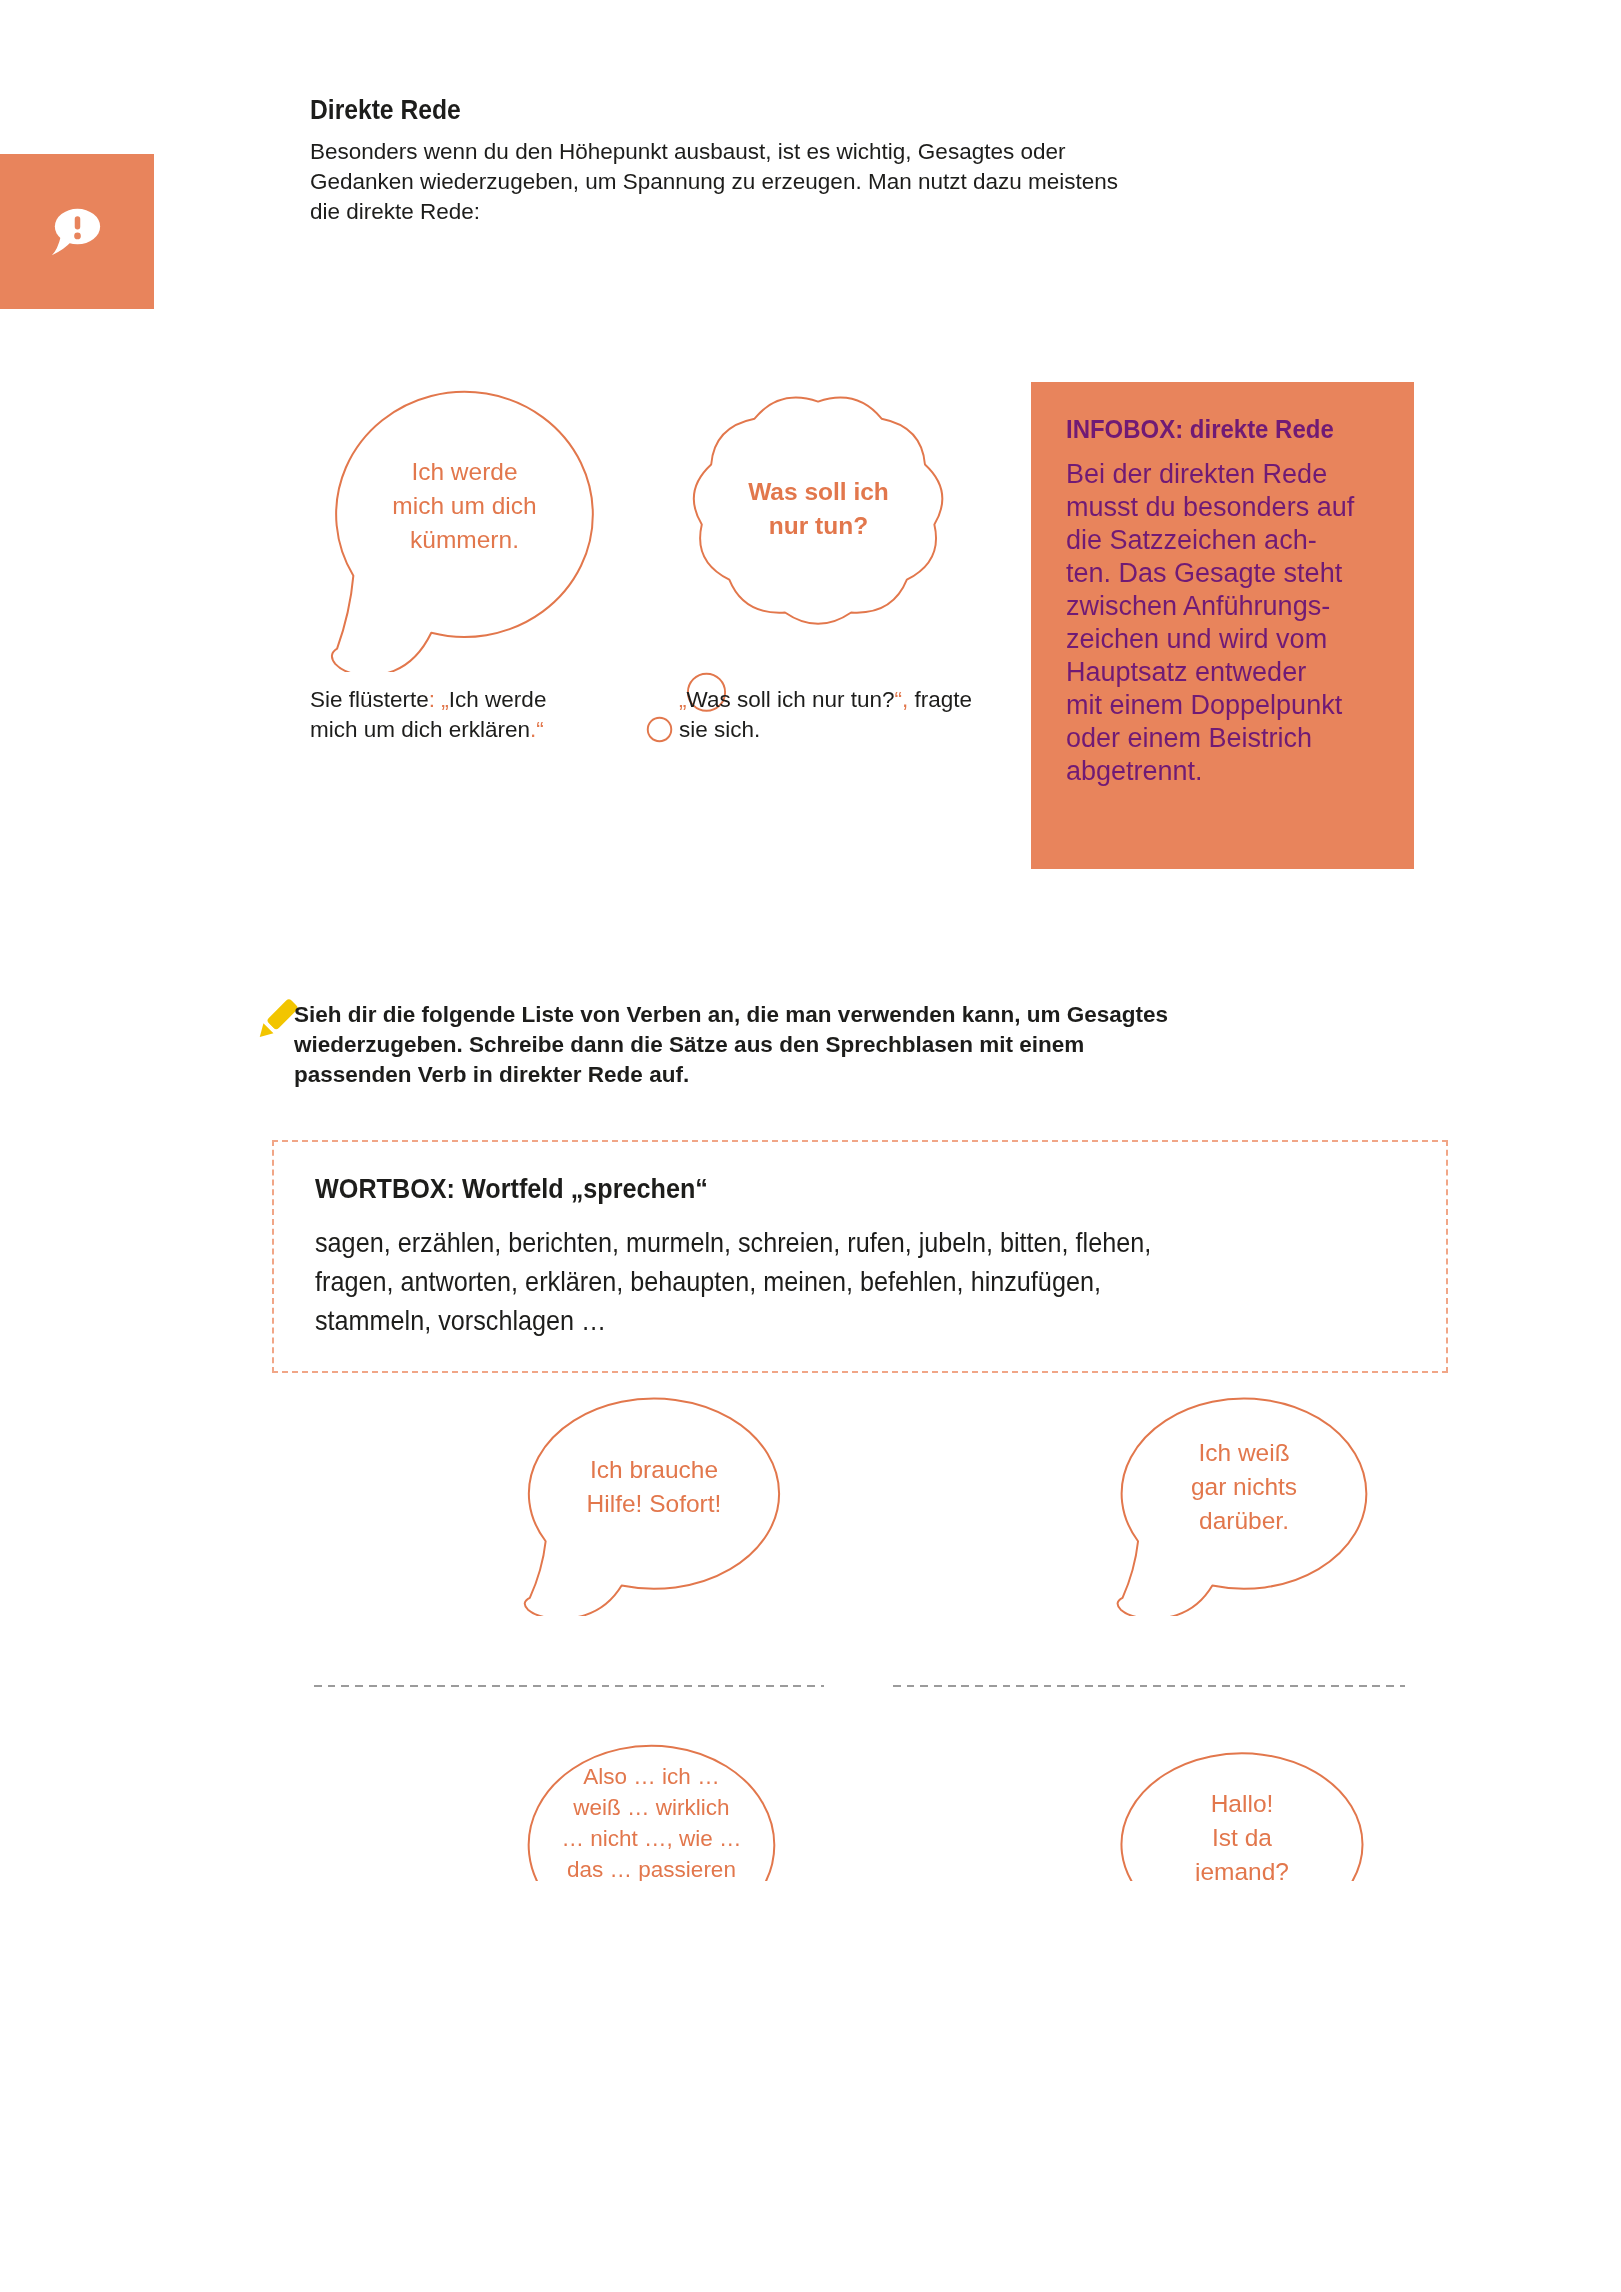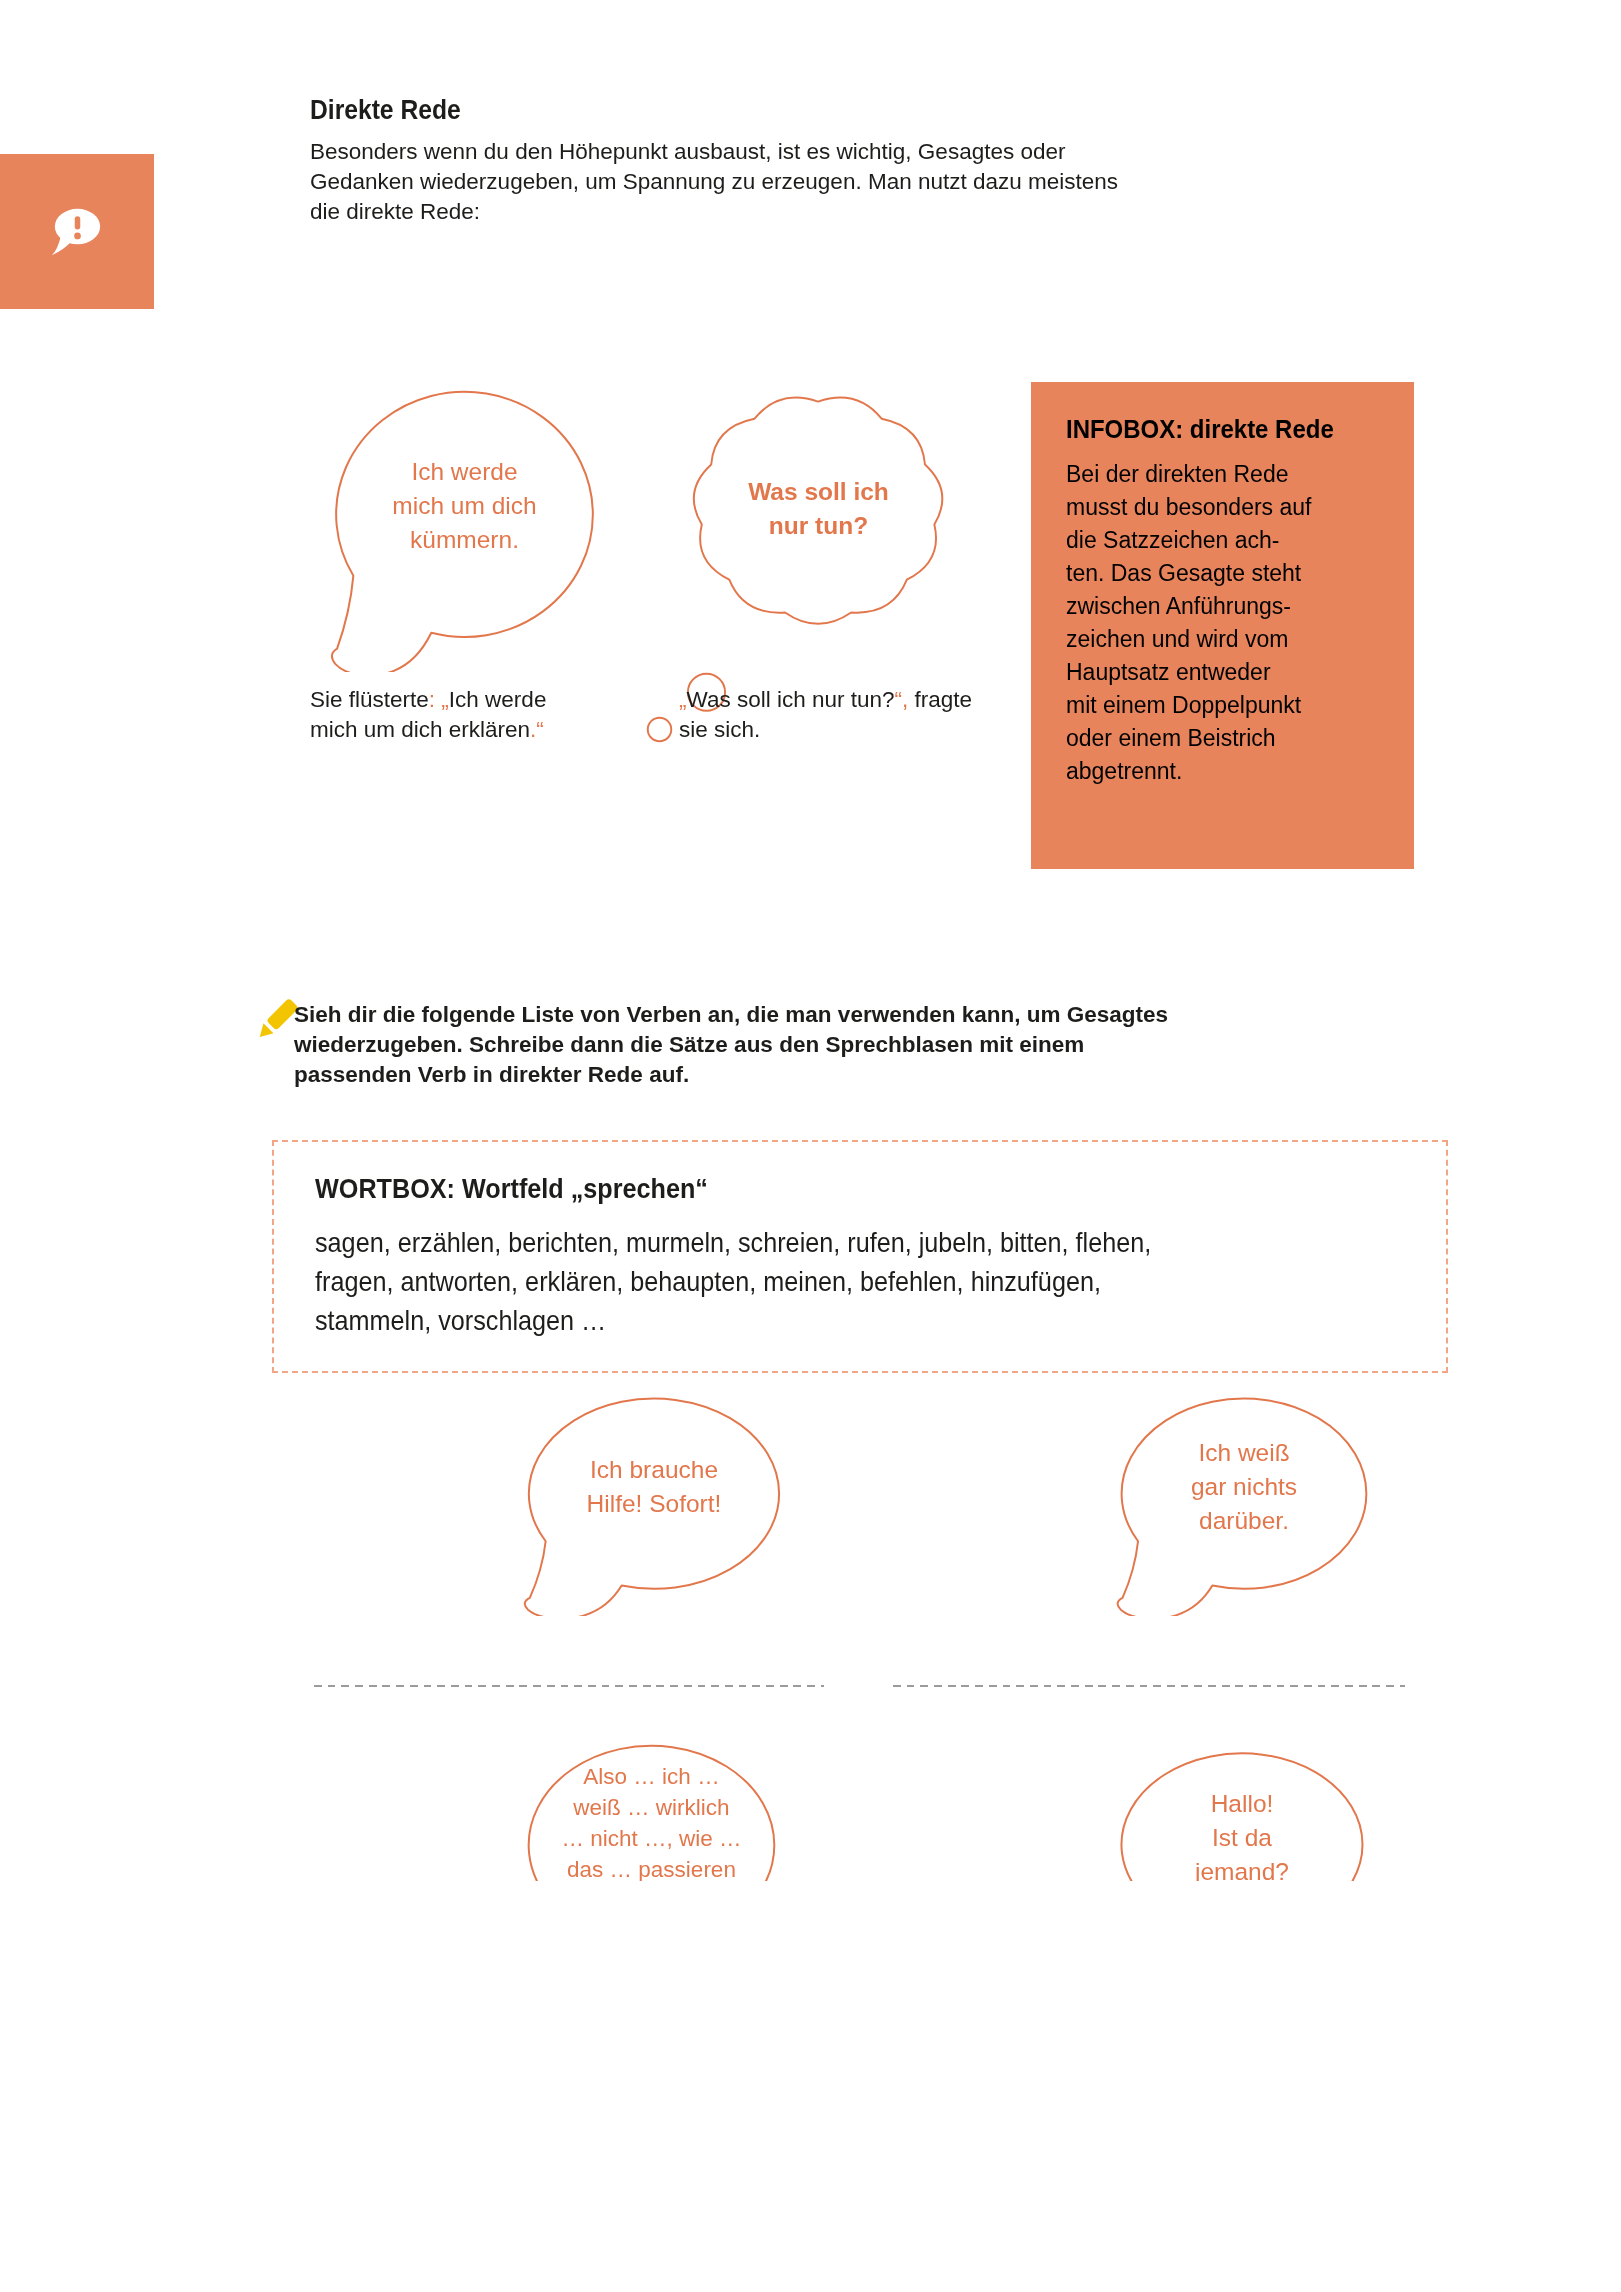--- a/index.html
+++ b/index.html
@@ -22,23 +22,23 @@
   .bubble svg.shape{position:absolute;inset:0;width:100%;height:100%;}
   .btxt{position:absolute;left:6%;right:6%;top:4%;bottom:20%;display:flex;align-items:center;justify-content:center;
     text-align:center;color:var(--orange);font-size:24.5px;line-height:34px;white-space:pre-line;}
   .btxt.small{font-size:22.5px;line-height:31px;}
 
   .cloud-wrap{position:absolute;left:637px;top:377px;width:323px;height:377px;font-weight:bold;}
   .cloudtxt{position:absolute;left:54px;top:44px;width:255px;height:176px;display:flex;align-items:center;justify-content:center;
     text-align:center;color:var(--orange);font-size:24.5px;line-height:34px;white-space:pre-line;}
 
   .infobox{position:absolute;left:1031px;top:382px;width:383px;height:487px;background:var(--box_orange);
-    color:#000000;padding:33px 35px;}
+    color:#701a75;padding:33px 35px;}
   .infobox .ib-title{font-size:25.5px;font-weight:bold;transform:scaleX(.94);transform-origin:0 50%;white-space:nowrap;margin-bottom:13.7px;}
-  .infobox .ib-body{font-size:23px;line-height:33px;white-space:pre-line;}
+  .infobox .ib-body{font-size:27px;line-height:33px;white-space:pre-line;}
 
   .caption{position:absolute;top:685px;font-size:22.5px;line-height:30px;}
   .caption.c1{left:310px;width:263px;}
   .caption.c2{left:679px;width:323px;}
   .sk{color:var(--text);} .so{color:var(--orange);}
 
   .task{position:absolute;left:294px;top:1000px;width:1137px;font-size:22.5px;line-height:30px;white-space:pre-line;font-weight:bold;}
   .pencil{position:absolute;left:251px;top:994px;width:53px;height:53px;}
 
   .wortbox{position:absolute;left:272px;top:1140px;width:1176px;height:233px;border:2px dashed var(--wortbox_border);

